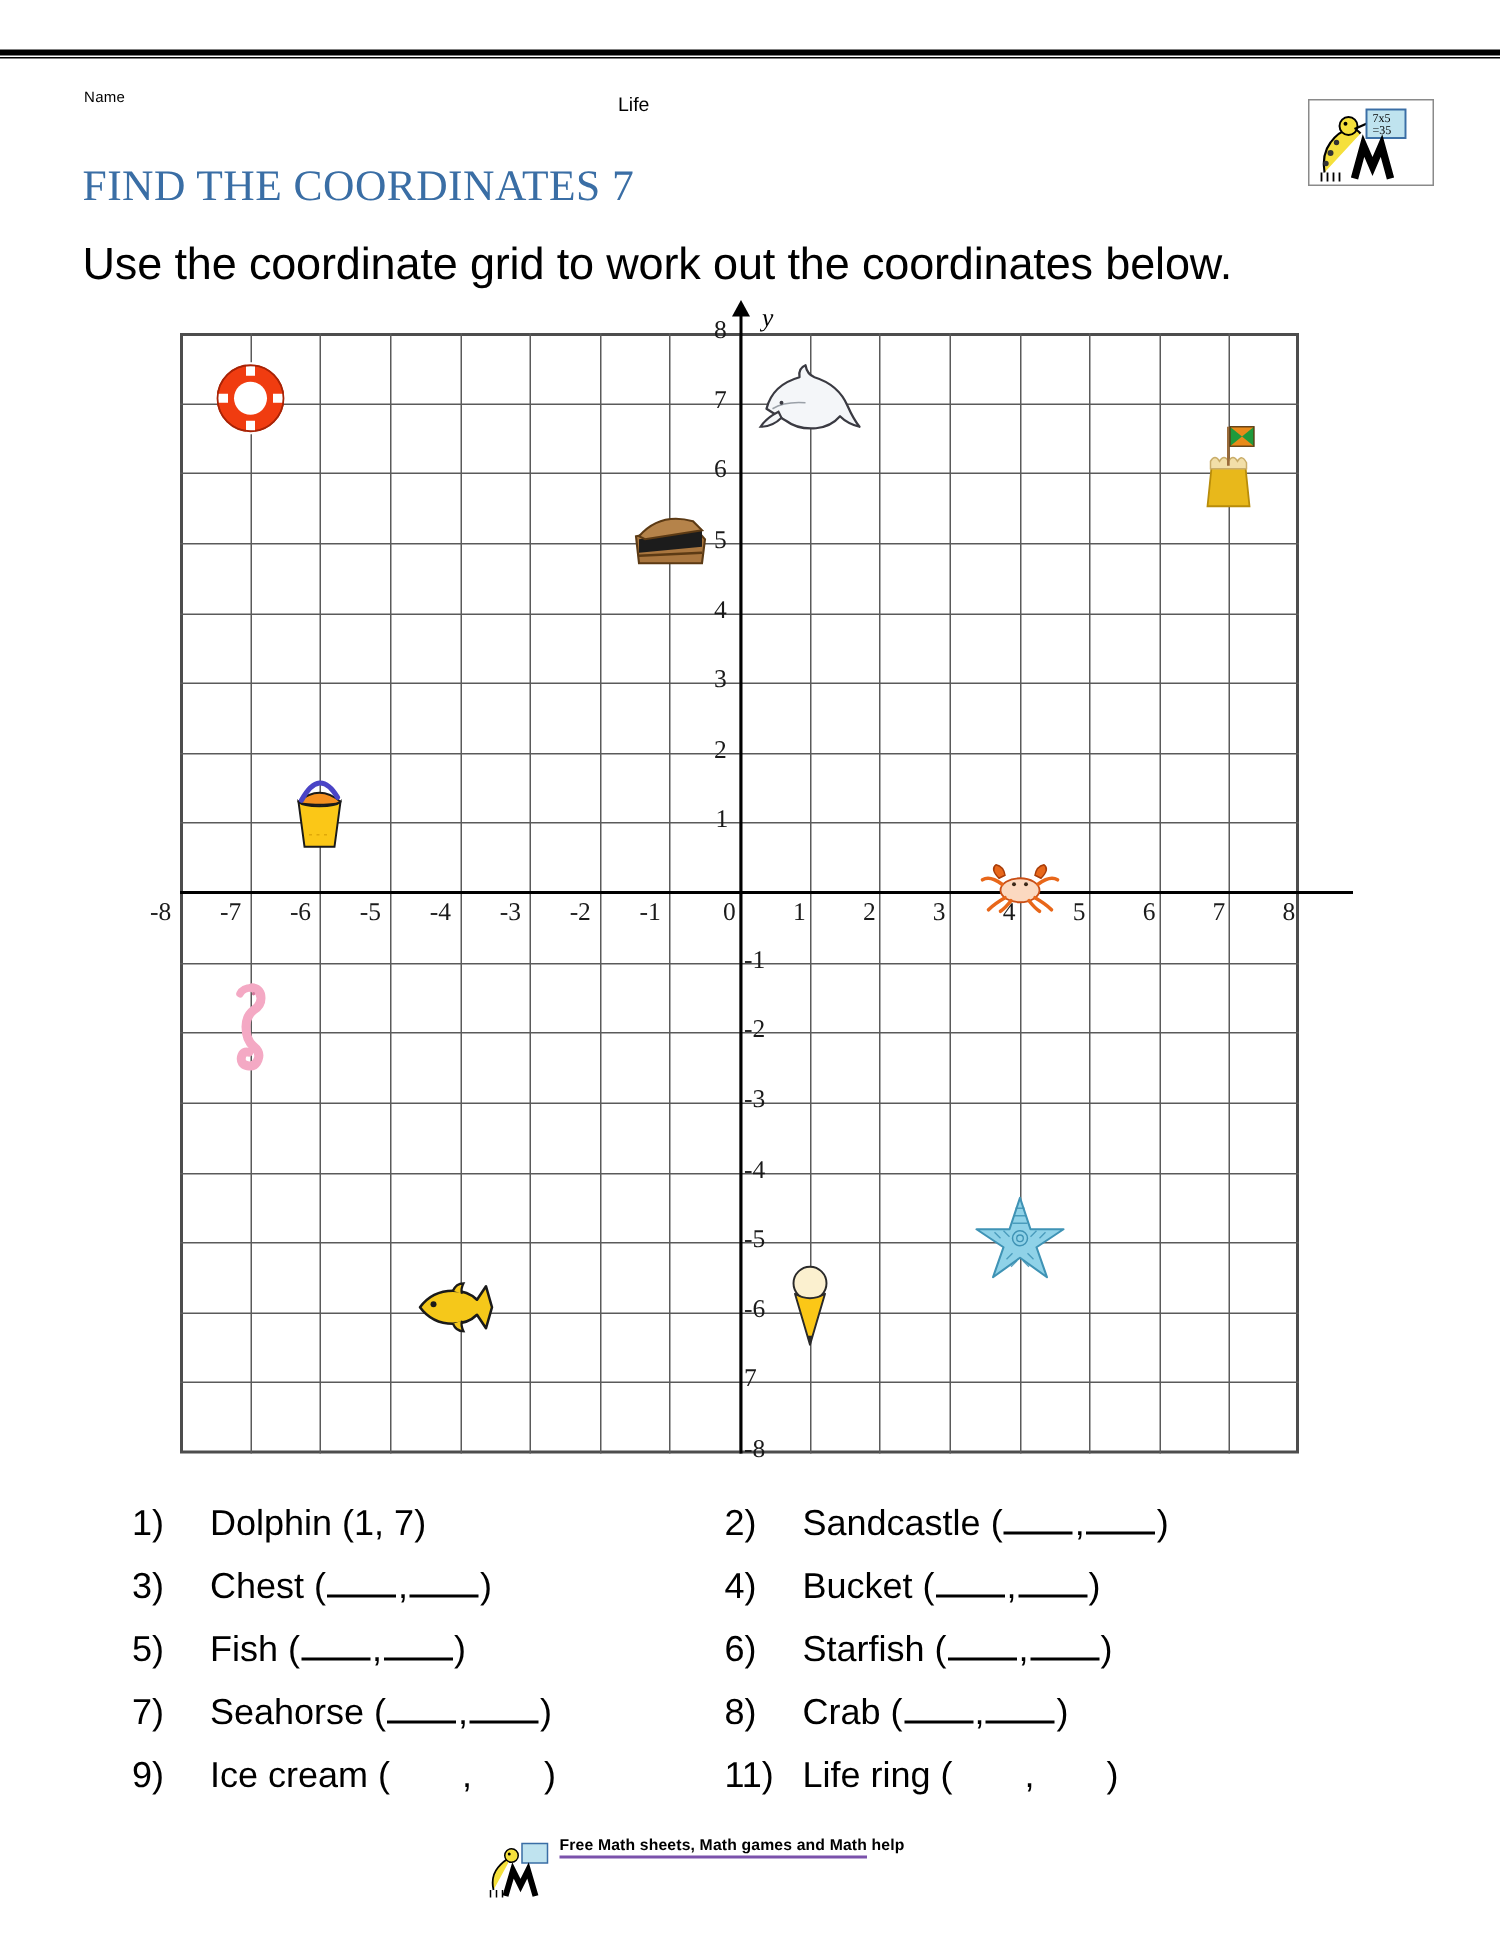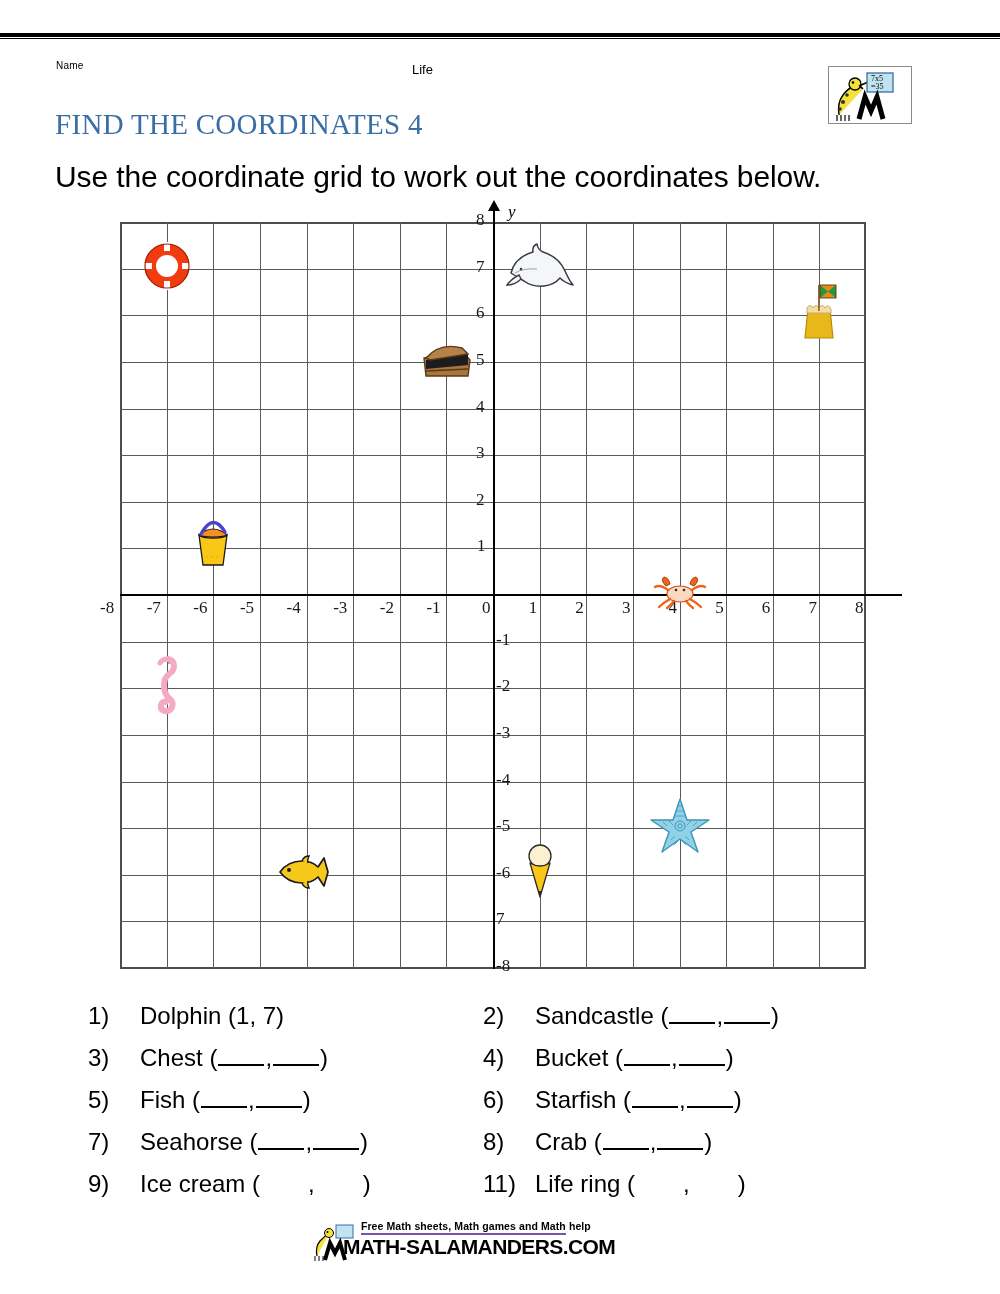--- a/index.html
+++ b/index.html
@@ -7,21 +7,21 @@
     width:1000px;height:1294px;background:#ffffff;
     font-family:"Liberation Sans", sans-serif;
     color:#000;overflow:hidden;position:relative;
   }
   .top-rule{position:absolute;left:0;top:33px;width:1000px;height:6px;
     border-top:4px solid #000;border-bottom:1px solid #000;box-sizing:border-box;}
 
   .name-label{position:absolute;left:56px;top:60px;font-size:10px;letter-spacing:.2px;}
   .date-label{position:absolute;left:412px;top:62px;font-size:13px;}
 
-  .logo-top{position:absolute;left:828px;top:66px;width:84px;height:58px;
+  .logo-top{position:absolute;left:872px;top:66px;width:84px;height:58px;
     border:1px solid #8a8a8a;background:#fff;box-sizing:border-box;}
 
   .title{position:absolute;left:55px;top:108px;font-family:"Liberation Serif", serif;
     font-size:29px;color:#3a6ea5;letter-spacing:.3px;}
 
   .instruction{position:absolute;left:55px;top:160px;font-size:30px;letter-spacing:-.1px;}
 
   
   #grid-wrap{position:absolute;left:120px;top:222px;width:746px;height:747px;}
   .gridbox{position:absolute;left:0;top:0;width:746px;height:747px;
@@ -83,21 +83,21 @@
       <rect x="38" y="6" width="26" height="19" fill="#bfe3ef" stroke="#3a6ea5" stroke-width="1.3"></rect>
       <text x="42" y="14" font-family="Liberation Serif, serif" font-size="8" fill="#000">7x5</text>
       <text x="42" y="22" font-family="Liberation Serif, serif" font-size="8" fill="#000">=35</text>
     </g>
     <g>
       <path d="M30 52 L36 30 L42 44 L48 30 L54 52" stroke="#000" stroke-width="5" fill="none"></path>
     </g>
   </svg>
 </div>
 
-<div class="title">FIND THE COORDINATES 4</div>
+<div class="title">FIND THE COORDINATES 7</div>
 <div class="instruction">Use the coordinate grid to work out the coordinates below.</div>
 
 <div id="grid-wrap">
   <div class="gridbox"></div>
   <div id="gridlines">
       <div class="gl v" style="left: 46.625px;"></div>
       <div class="gl h" style="top: 46.625px;"></div>
       <div class="gl v" style="left: 93.25px;"></div>
       <div class="gl h" style="top: 93.25px;"></div>
       <div class="gl v" style="left: 139.875px;"></div>
@@ -357,15 +357,14 @@
     <svg width="48" height="40" viewBox="0 0 48 40" style="position:absolute;left:0;top:2px;">
       <path d="M8 34 q-2 -9 3 -15 q4 -5 9 -7" fill="#f5e03c" stroke="#000" stroke-width="1.2"></path>
       <circle cx="20" cy="11" r="4.5" fill="#f5e03c" stroke="#000" stroke-width="1"></circle>
       <circle cx="18.5" cy="10" r="1" fill="#000"></circle>
       <rect x="27" y="3" width="17" height="13" fill="#bfe3ef" stroke="#3a6ea5" stroke-width="1"></rect>
       <path d="M6 34 l0 5 M10 34 l0 5 M14 34 l0 5" stroke="#000" stroke-width="1"></path>
       <path d="M16 38 L21 21 L26 31 L31 21 L36 38" stroke="#000" stroke-width="4" fill="none"></path>
     </svg>
     <div class="f-tag">Free Math sheets, Math games and Math help</div>
     <div class="f-rule"></div>
-    <div class="f-url">MATH-SALAMANDERS.COM</div>
   </div>
 </div>
 
 </body></html>

